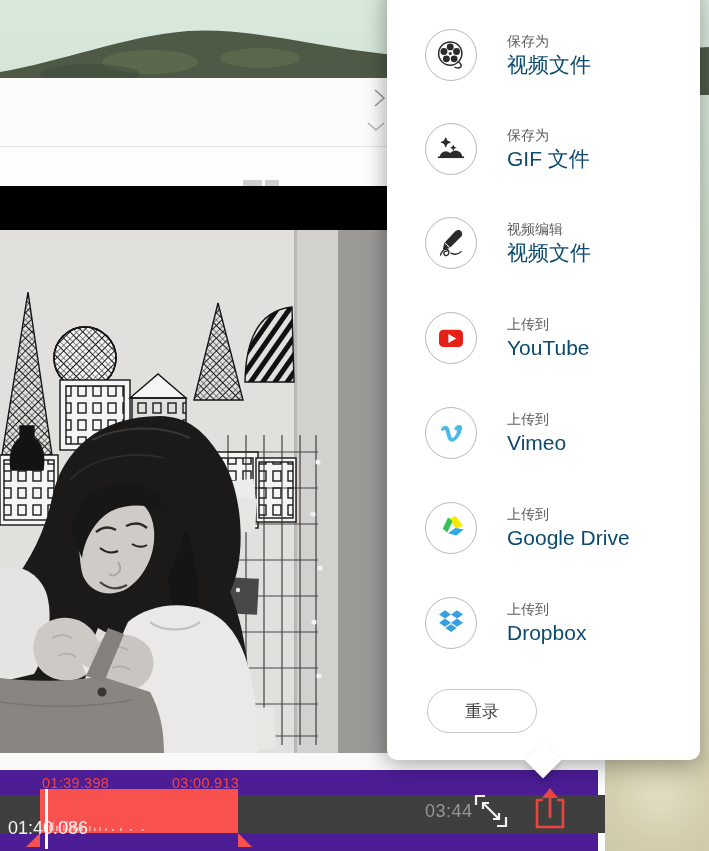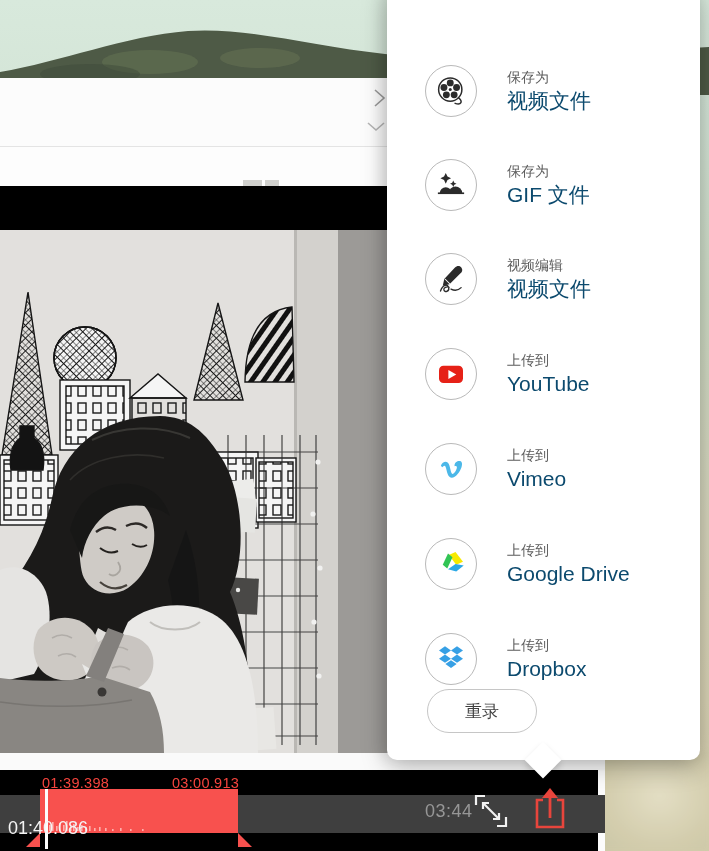--- a/index.html
+++ b/index.html
@@ -17,36 +17,36 @@
   .min-btn{position:absolute;left:261px;top:95px;width:15px;height:2px;background:#8c8c8c;}
   .max-btn{position:absolute;left:318px;top:88px;width:12px;height:12px;border:1.5px solid #8c8c8c;background:#fcfcfc;}
   .chev{position:absolute;}
   .toolbar-row{position:absolute;left:0;top:69px;width:605px;height:39px;background:#fdfdfd;}
   .sliver{position:absolute;background:#d0d0cd;}
   
   .stage{position:absolute;left:0;top:108px;width:605px;height:584px;background:#000;}
   .video{position:absolute;left:0;top:44px;width:605px;height:523px;overflow:hidden;background:#ecebe8;}
   .white-strip{position:absolute;left:0;top:567px;width:605px;height:17px;background:#fafafa;}
   
-  .controlbar{position:absolute;left:0;top:692px;width:598px;height:81px;background:#000000;}
+  .controlbar{position:absolute;left:0;top:692px;width:598px;height:81px;background:#4c1d95;}
   .trim-label{position:absolute;top:5px;font-size:14.5px;color:#f5443d;letter-spacing:.3px;}
   .track{position:absolute;left:0;top:25px;width:605px;height:38px;background:#3f3f3f;}
   .selection{position:absolute;left:40px;top:19px;width:198px;height:44px;background:#f8514e;overflow:hidden;}
   .handle{position:absolute;top:63px;}
   .playhead{position:absolute;left:45px;top:19px;width:2.5px;height:60px;background:#fdfdfd;}
   .cur-time{position:absolute;left:8px;top:48px;font-size:18px;color:#f4f4f4;}
   .duration{position:absolute;left:412px;top:31px;font-size:18px;color:#969696;letter-spacing:.5px;margin-left:13px;}
   .fs-btn{position:absolute;left:473px;top:23px;width:36px;height:36px;}
   .share-btn{position:absolute;left:533px;top:15px;width:34px;height:46px;}
   
   .popup{position:absolute;left:387px;top:-14px;width:313px;height:774px;background:#fff;border-radius:10px;
     box-shadow:0 6px 26px rgba(0,0,0,.28), -5px 0 14px rgba(0,0,0,.08);}
   .tail{position:absolute;bottom:-13px;left:143px;width:26px;height:26px;background:#fff;transform:rotate(45deg);
     box-shadow:3px 3px 6px rgba(0,0,0,.16);}
-  .menu-item{position:absolute;left:38px;display:flex;align-items:center;height:52px;cursor:pointer;margin-top:36px;}
+  .menu-item{position:absolute;left:38px;display:flex;align-items:center;height:52px;cursor:pointer;}
   .icon-circle{width:52px;height:52px;border:1.5px solid #b9b9b9;border-radius:50%;box-sizing:border-box;
     display:flex;align-items:center;justify-content:center;flex:0 0 auto;background:#fff;}
   .menu-text{display:flex;flex-direction:column;margin-left:30px;}
   .menu-text .small{font-size:14px;color:#5c5c5c;line-height:19px;}
   .menu-text .large{font-size:21px;color:#0c4a6e;line-height:28px;}
   .popup-buttons{position:absolute;left:40px;top:703px;display:flex;gap:14px;flex-direction:column;}
   .btn{width:110px;height:44px;border-radius:22px;background:#fff;font-size:17px;cursor:pointer;
     font-family:"Liberation Sans","DejaVu Sans",sans-serif;}
   .btn.rerecord{border:1px solid #c6c6c6;color:#3f3f3f;}
   .btn.cancel{border:1px solid #f5b3b0;color:#e05a55;}

